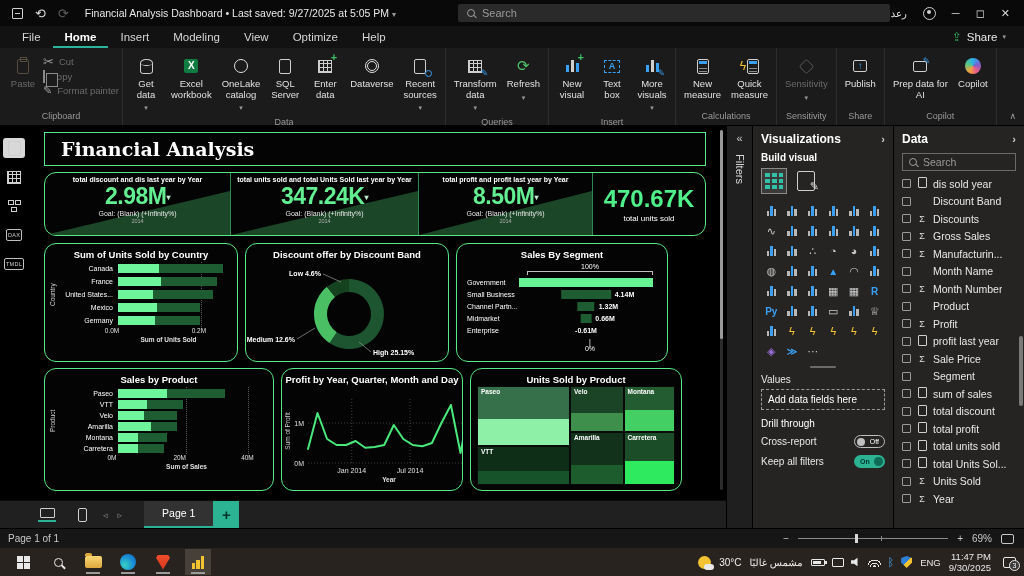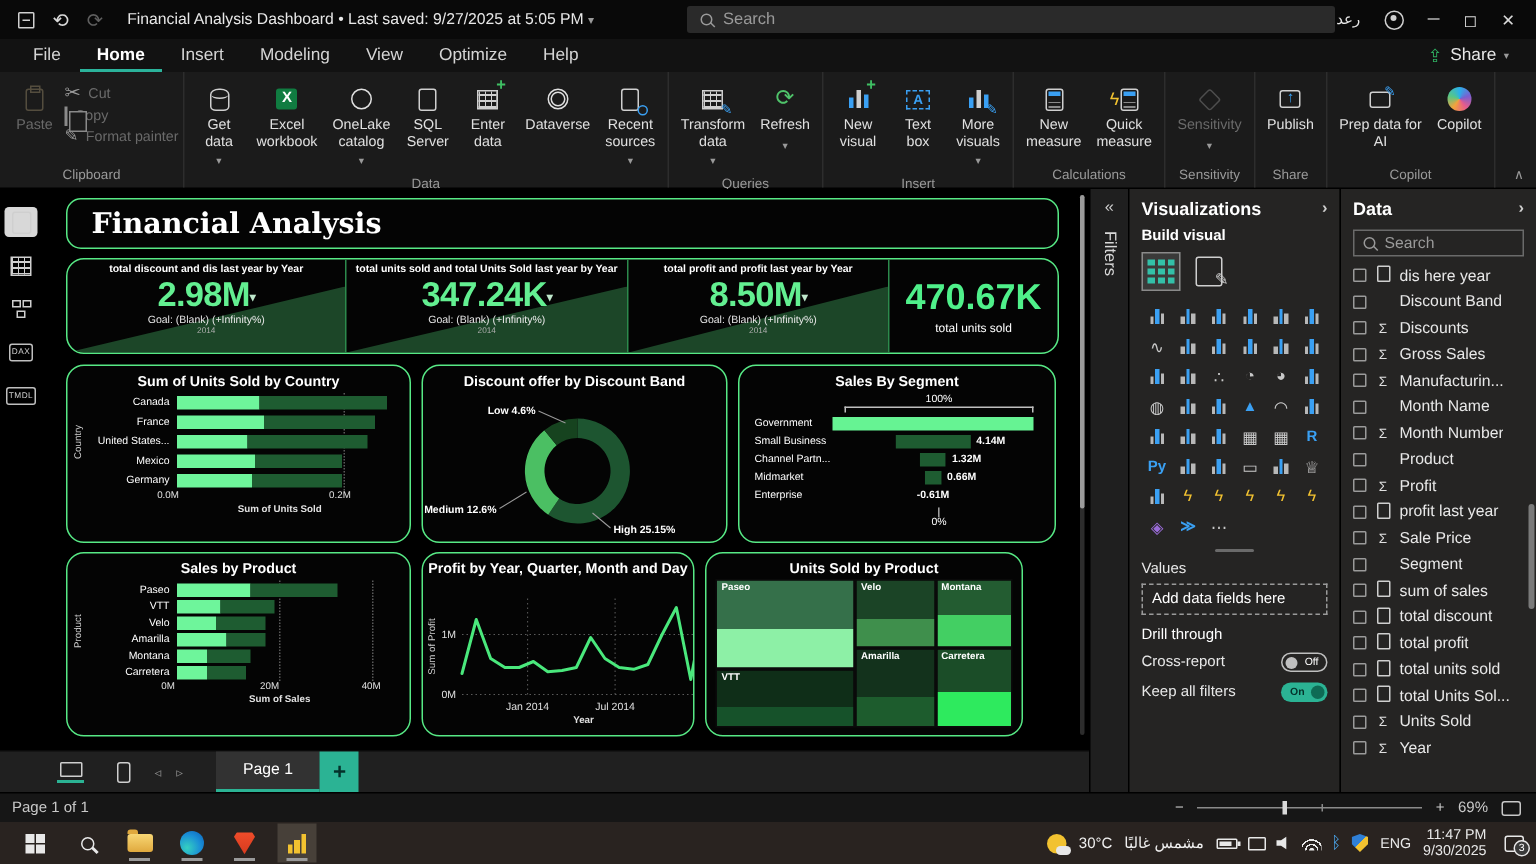--- a/index.html
+++ b/index.html
@@ -97,21 +97,21 @@
   .i-model { width:13px; height:12px; position:relative; }
   .i-model i { position:absolute; width:6px; height:5px; border:1.1px solid #cfcfcf; }
   .i-model i:nth-child(1){ left:0; top:0; } .i-model i:nth-child(2){ right:0; top:0; } .i-model i:nth-child(3){ left:3px; bottom:0; }
 
   .canvas { flex:1; position:relative; background:#000; }
   .canvas-scroll { position:absolute; right:3px; top:4px; bottom:10px; width:3px; background:#2c2c2c; border-radius:2px; }
   .canvas-scroll i { position:absolute; top:0; width:3px; height:58%; background:#9a9a9a; border-radius:2px; display:block; }
 
   .board { padding:6px 20px 0 16px; }
   .gcard { background:#040404; border:1.5px solid #57e985; border-radius:12px; position:relative; }
-  .title-card { height:34px; display:flex; align-items:center; padding-left:16px; margin-bottom:6px; border-radius:10px; }
+  .title-card { height:34px; display:flex; align-items:center; padding-left:16px; margin-bottom:6px; border-radius:0; }
   .title-card span { font-family:"DejaVu Serif", serif; font-weight:bold; font-size:19px; color:#fff; }
 
   .kpi-strip { height:64px; display:flex; margin-bottom:7px; overflow:hidden; }
   .kpi-cell { position:relative; text-align:center; padding-top:3px; border-right:1.5px solid #2c8a4c; overflow:hidden; }
   .kpi-cell:last-child { border-right:none; }
   .kpi-tri { position:absolute; left:0; right:0; top:12px; bottom:0; background:#1c4628;
              clip-path:polygon(0 100%, 100% 12%, 100% 100%); }
   .kpi-title { position:relative; font-size:7px; font-weight:bold; color:#fff; line-height:8px; }
   .kpi-num { position:relative; font-size:23px; font-weight:bold; color:#63ef91; line-height:25px; letter-spacing:-.5px; }
   .kpi-num .kc { font-size:8px; color:#bfe8cc; vertical-align:middle; }
@@ -481,21 +481,21 @@
        <div class="kpi-num">8.50M<span class="kc">▾</span></div>
        <div class="kpi-goal">Goal: (Blank) (+Infinity%)</div>
        <div class="kpi-sub">2014</div>
                 </div>
                 <div class="kpi-big">
      <span class="v">470.67K</span>
      <span class="l">total units sold</span>
                 </div>
               </div>
             <div class="crow" style="height:119px">
-              <div class="gcard ccard" id="c1" style="width:230px">
+              <div class="gcard ccard" id="c1" style="width:194px">
                   <div class="c-title">Sum of Units Sold by Country</div>
     <div class="hb-plot">
                     <span class="hb-ylab">Country</span>
       <div class="hb-rows">
                       <div class="hb-grids">
                         <span class="hb-grid" style="left:76.92307692307693%"></span>
                       </div>
                       <div class="hb-row">
                         <span class="hb-cat">Canada</span>
                         <span class="hb-track">
@@ -999,21 +999,21 @@
         <span class="pchev" style="margin-right:6px">›</span>
       </div>
       <div class="dp-search">
         <span class="i-mag"></span>
         <span>Search</span>
       </div>
       <div class="dp-fields" id="dp-fields">
           <div class="dp-row">
        <span class="dp-check"></span>
        <span class="dp-ic"><span class="i-mcalc"></span></span>
-       <span class="dp-name">dis here year</span>
+       <span class="dp-name">dis sold year</span>
           </div>
           <div class="dp-row">
        <span class="dp-check"></span>
        <span class="dp-ic"></span>
        <span class="dp-name">Discount Band</span>
           </div>
           <div class="dp-row">
        <span class="dp-check"></span>
        <span class="dp-ic">Σ</span>
        <span class="dp-name">Discounts</span>

